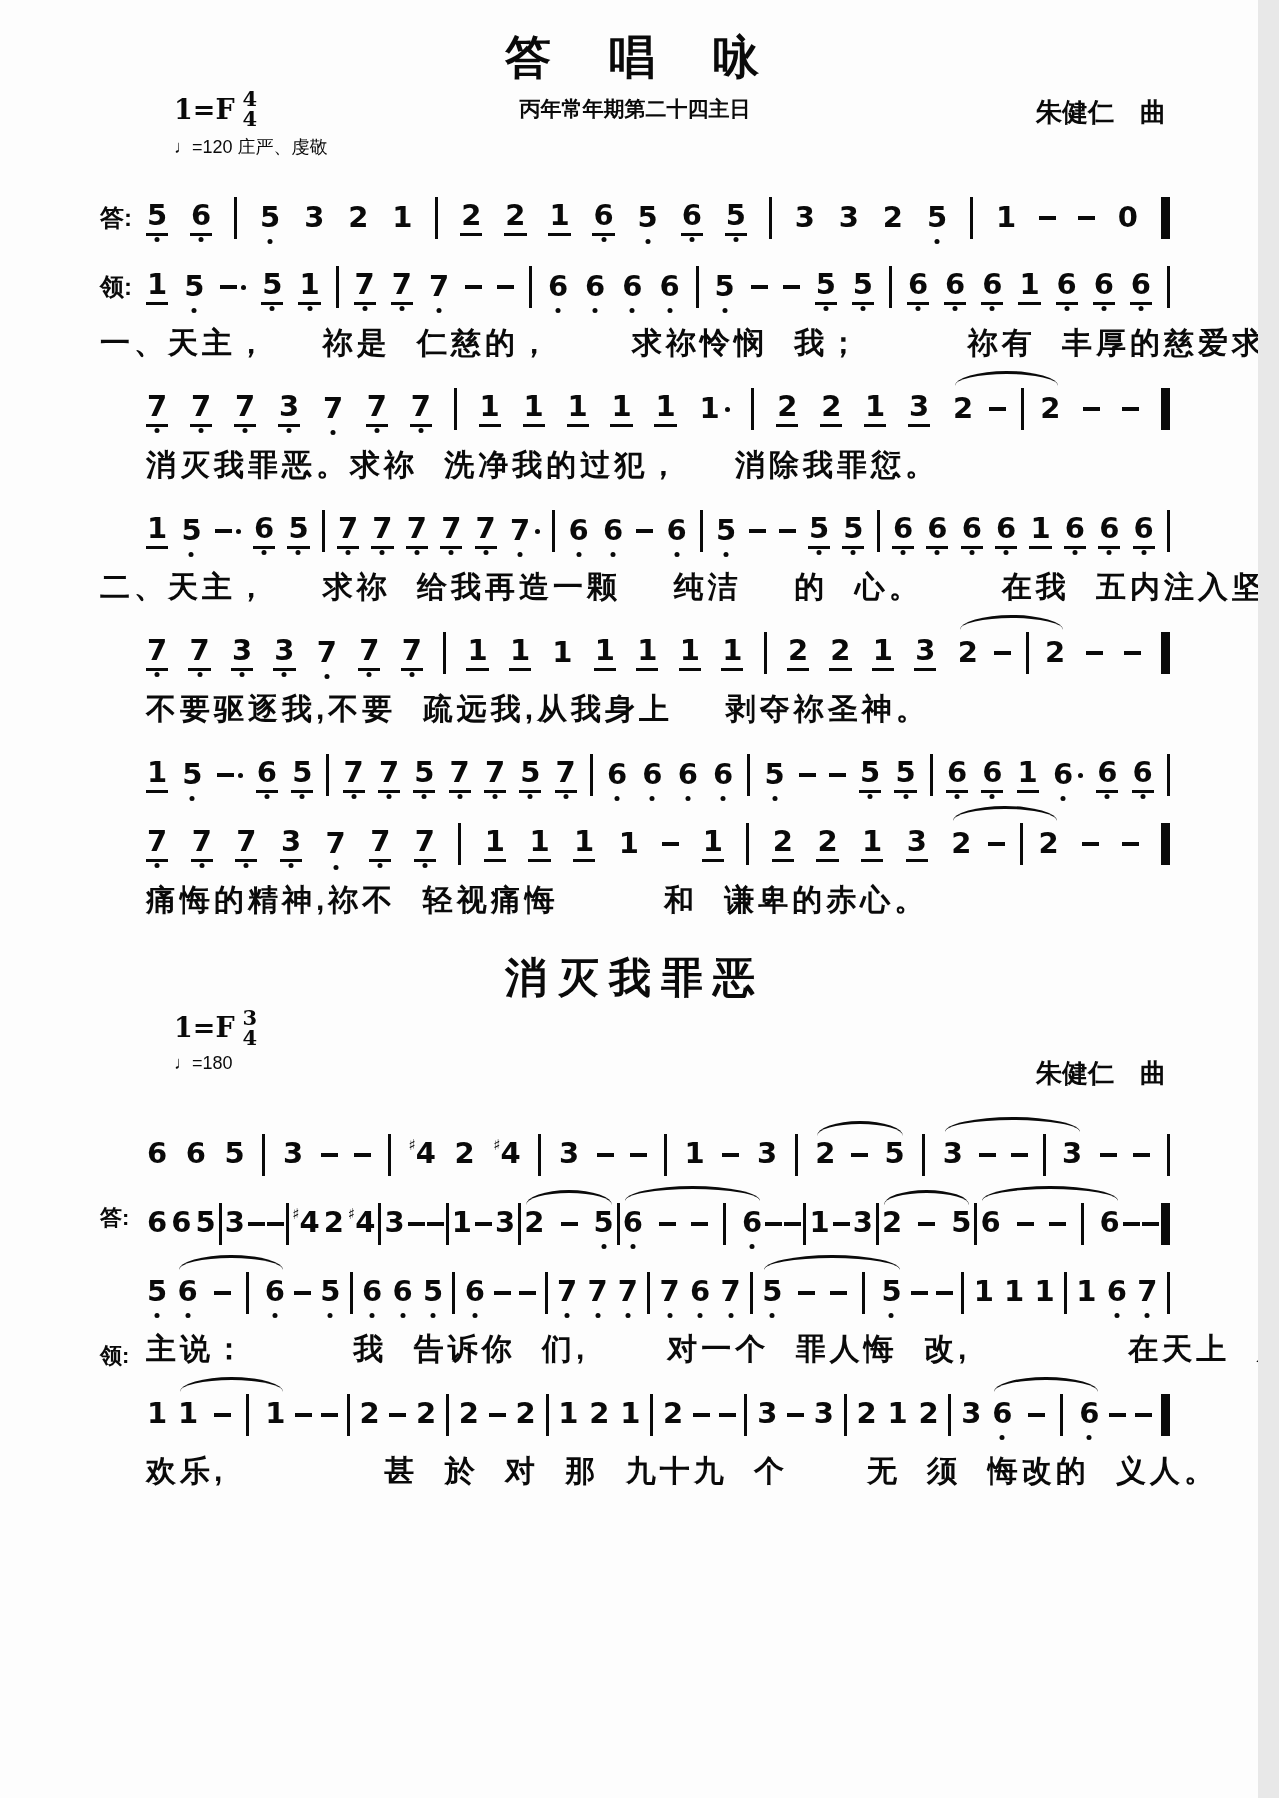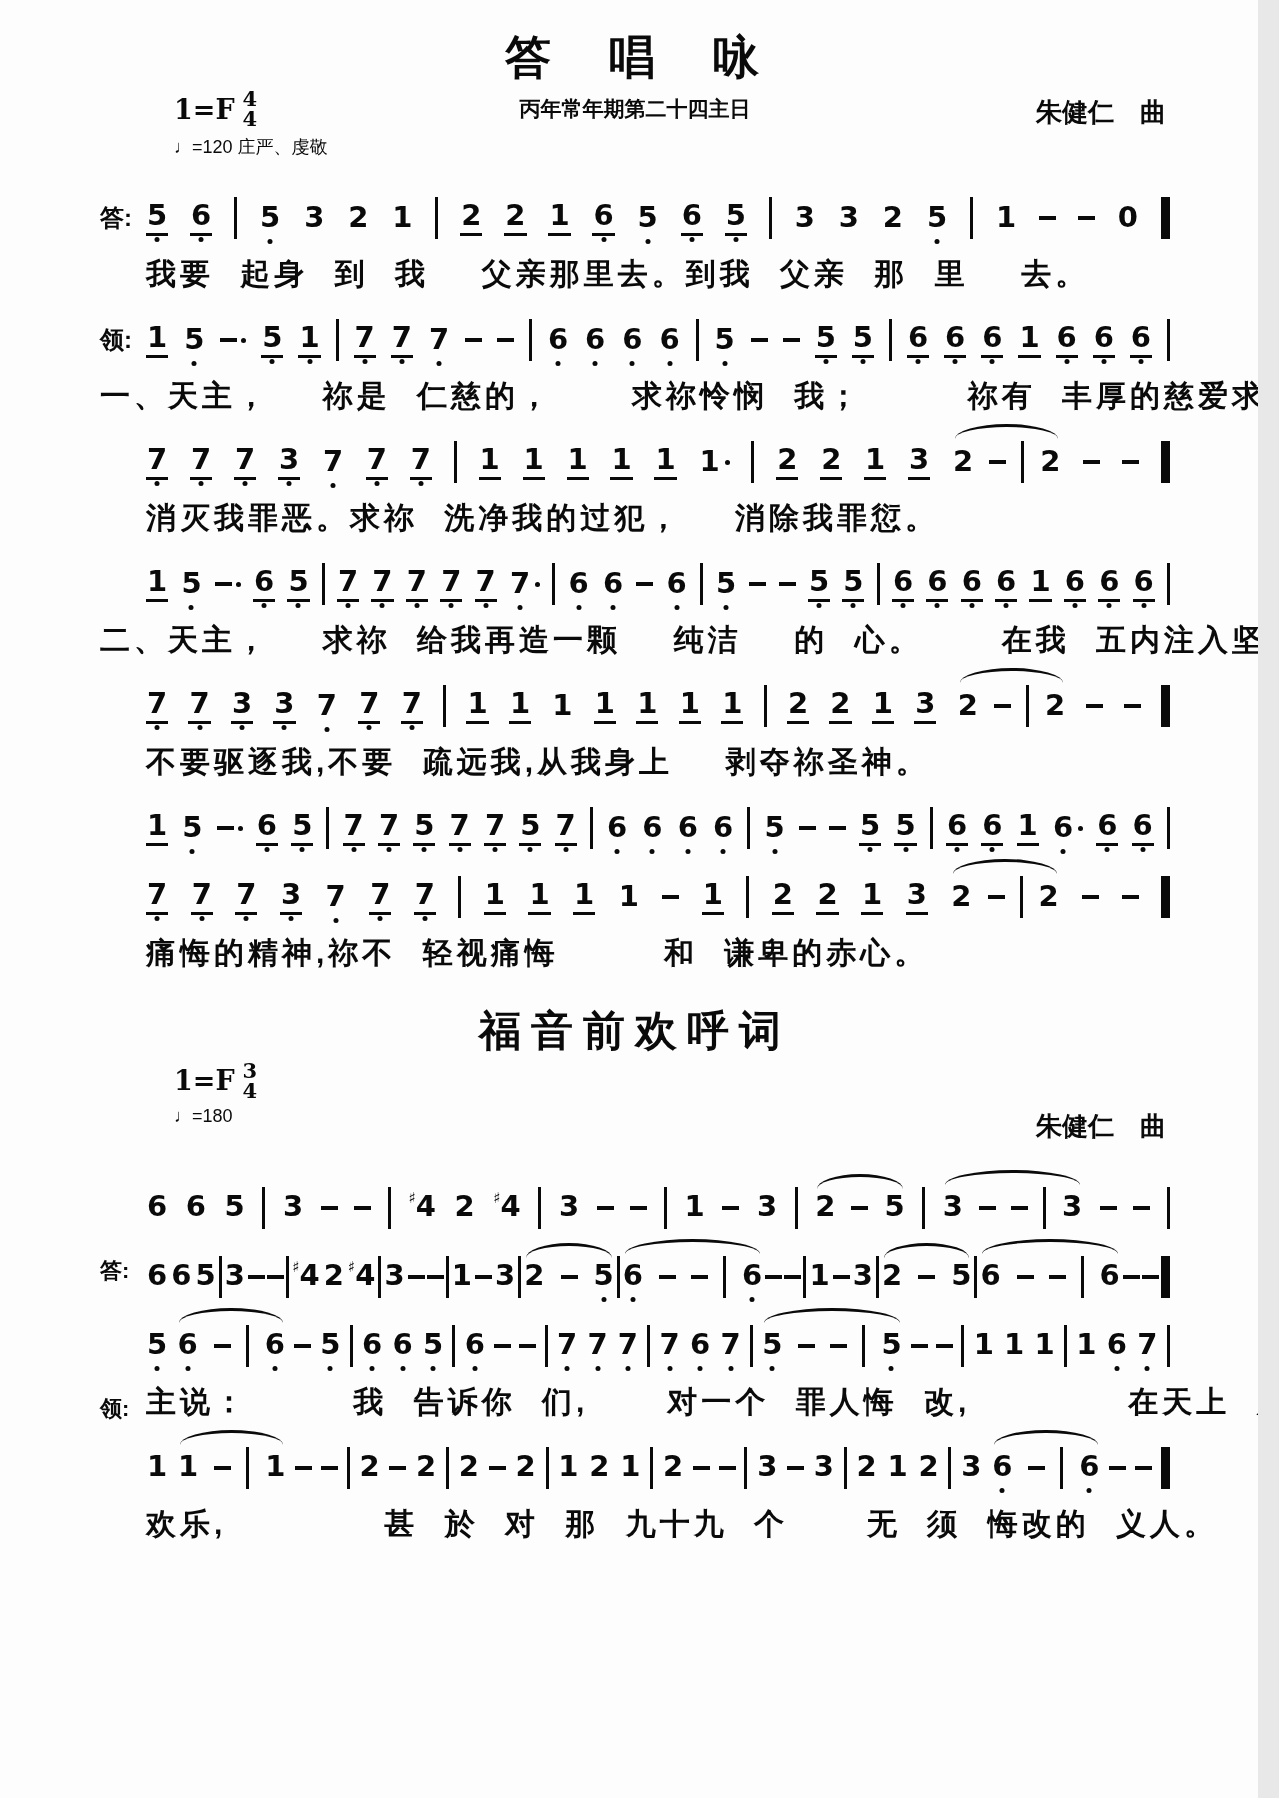--- a/index.html
+++ b/index.html
@@ -113,21 +113,20 @@
             <span class="note">2</span>
             <span class="note db">5</span>
             <span class="bar"></span>
             <span class="note">1</span>
             <span class="dash"></span>
             <span class="dash"></span>
             <span class="note">0</span>
             <span class="endbar"></span>
           </div>
         </div>
-        <div class="lyric"><span class="ltext">我要 起身 到 我  父亲那里去。到我 父亲 那 里  去。</span></div>
         <div class="mline">
           <span class="mlabel">领:</span>
           <div class="tokens">
             <span class="note u">1</span>
             <span class="note db">5</span>
             <span class="dd">
               <span class="dash"></span>
               <span class="adot"></span>
             </span>
             <span class="note u db">5</span>
@@ -352,21 +351,21 @@
             <span class="dash"></span>
             <span class="dash"></span>
             <span class="endbar"></span>
           </div>
         </div>
         <div class="lyric"><span class="ltext">痛悔的精神,祢不 轻视痛悔    和 谦卑的赤心。</span></div>
       </div>
   </div>
 
   <div class="song song2">
-    <h1 class="song-title">福音前欢呼词</h1>
+    <h1 class="song-title">消灭我罪恶</h1>
     <div class="meta">
       <div class="keyblock">
         <div class="keyrow">
           <span>1=F</span>
           <span class="timesig">
             <span>3</span>
             <span>4</span>
           </span>
         </div>
         <div class="tempo">♩=180</div>

